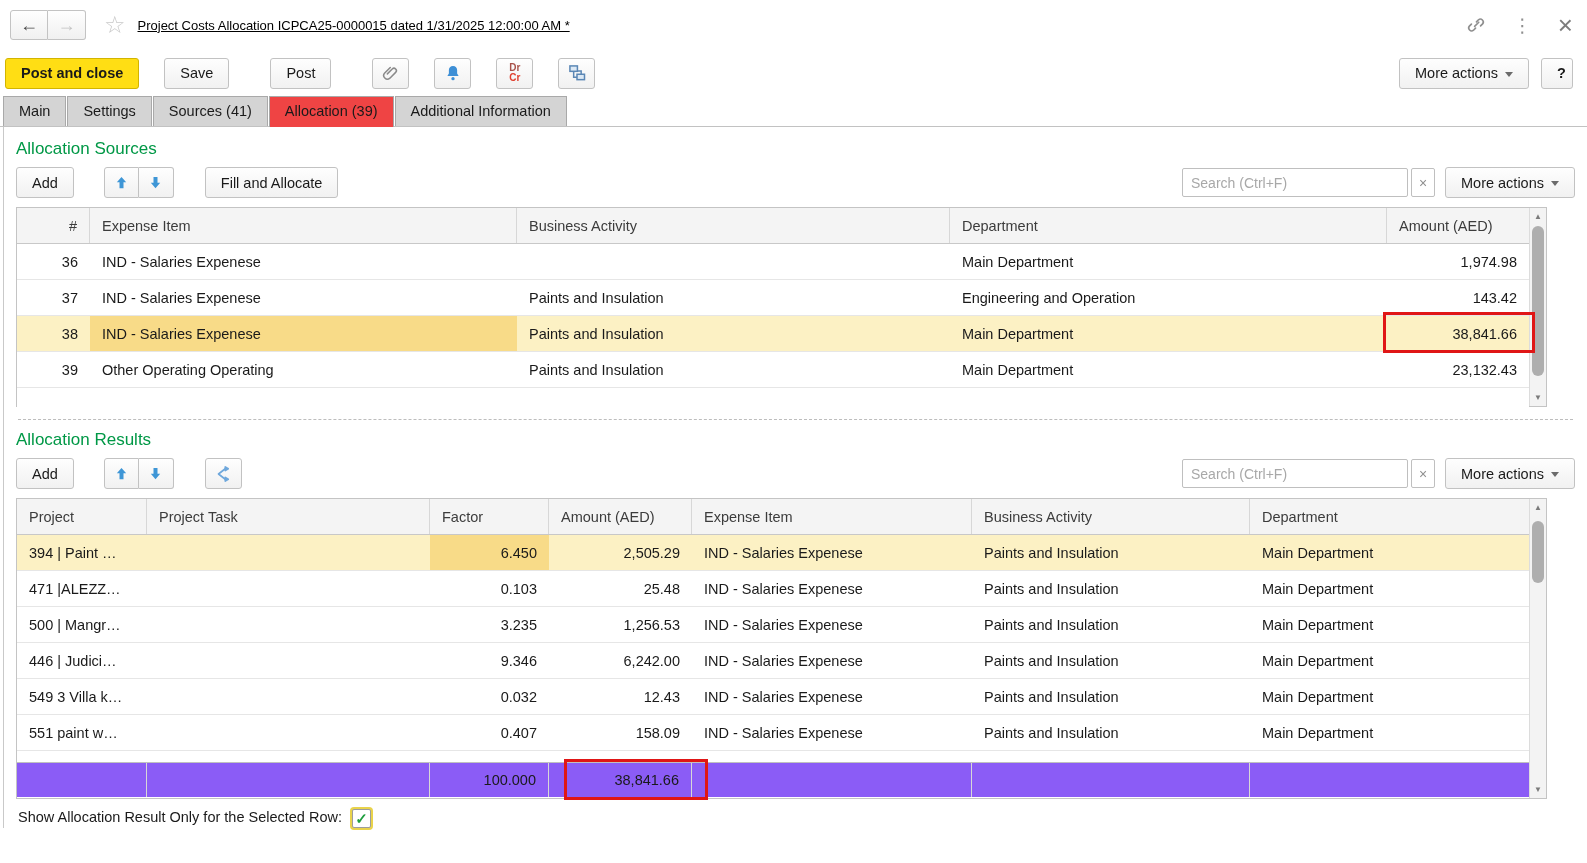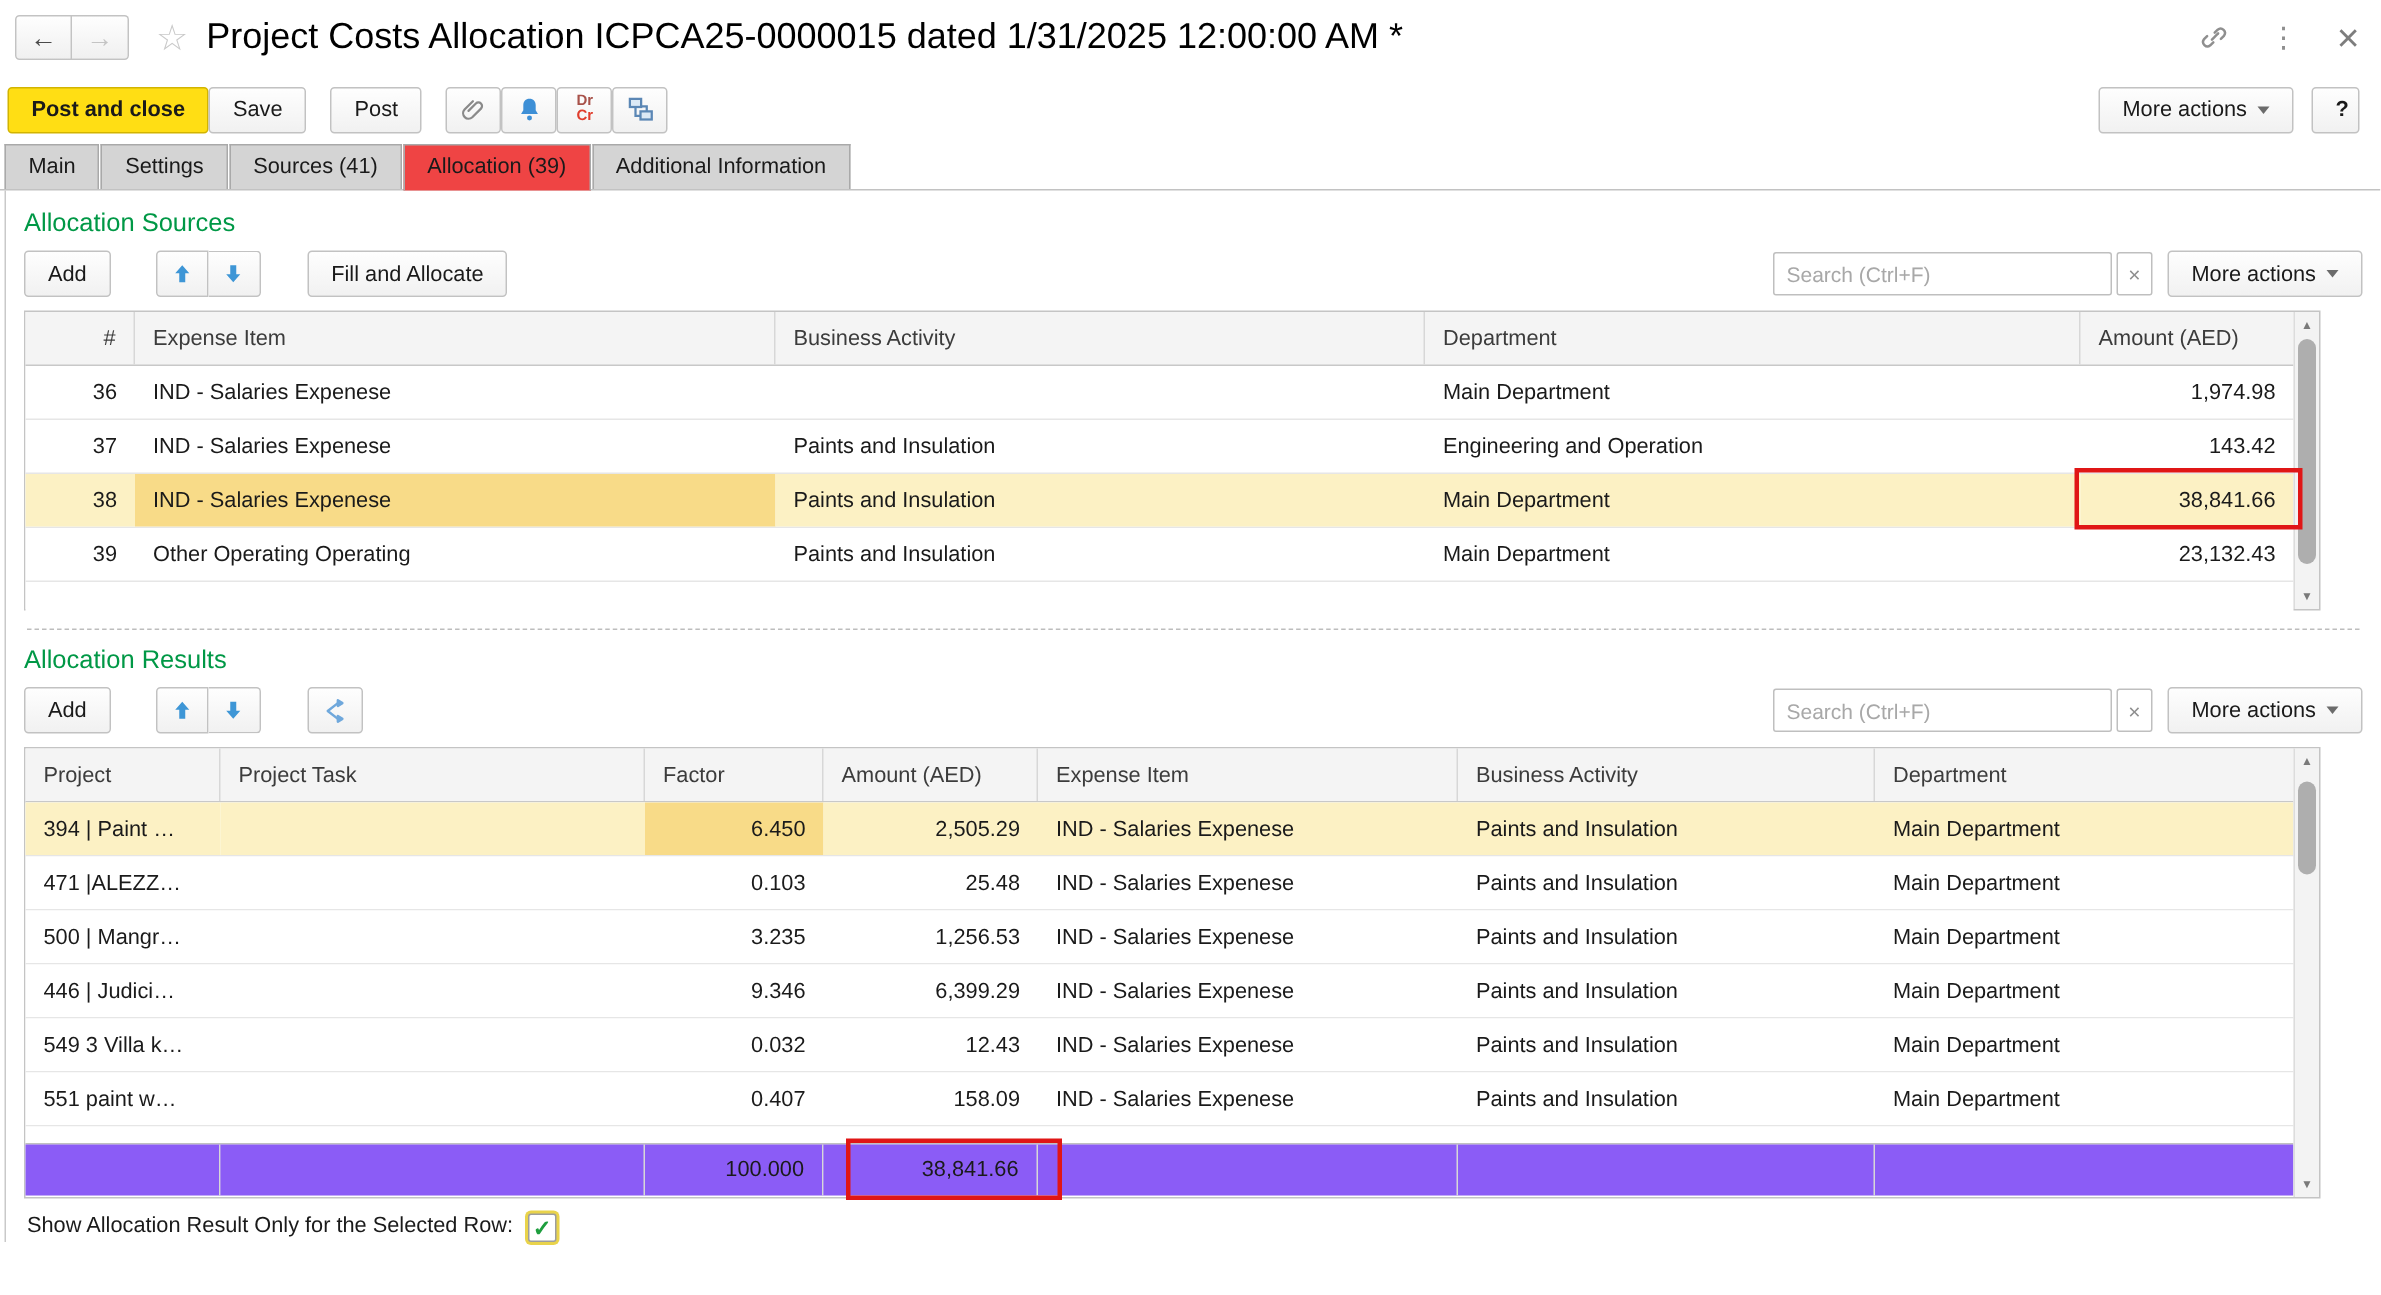--- a/index.html
+++ b/index.html
@@ -7,28 +7,28 @@
     font-family: "Liberation Sans", sans-serif; color: #1a1a1a; }
 
   
   .titlebar { height: 50px; display: flex; align-items: center; padding: 0 14px 0 10px; }
   .navgroup { display: flex; }
   .navbtn { width: 38px; height: 30px; background: linear-gradient(#fefefe,#f0f0f0);
     border: 1px solid #c3c3c3; font-size: 18px; color: #4a4a4a; cursor: pointer; }
   .navbtn.back { border-radius: 3px 0 0 3px; }
   .navbtn.fwd { border-radius: 0 3px 3px 0; border-left: none; color: #c4c4c4; }
   .star { font-size: 24px; color: #c9c9c9; margin: 0 12px 0 18px; }
-  .doc-title { font-size: 24px; font-weight: 400; color: #000; white-space: nowrap; }
+  .doc-title { font-size: 13px; font-weight: 400; color: #000; white-space: nowrap; text-decoration: underline; }
   .titlebar .right { margin-left: auto; display: flex; align-items: center; gap: 26px; }
   .tb-ico { color: #8f8f8f; cursor: pointer; display: flex; align-items: center; }
   .kebab { font-size: 19px; letter-spacing: 0; color: #8f8f8f; }
   .closex { font-size: 26px; line-height: 20px; color: #7d7d7d; }
 
   
-  .cmdbar { height: 46px; display: flex; align-items: center; padding: 0 14px 0 5px; gap: 0; }
+  .cmdbar { height: 46px; display: flex; align-items: center; padding: 0 14px 0 5px; gap: 25px; }
   .btn { height: 31px; padding: 0 15px; background: linear-gradient(#fefefe,#f1f1f1);
     border: 1px solid #c2c2c2; border-radius: 3px; font-size: 14.5px; font-family: inherit;
     color: #1a1a1a; cursor: pointer; white-space: nowrap; }
   .btn.primary { background: #ffde14; border-color: #d2b400; font-weight: bold; }
   .iconbtn { width: 37px; padding: 0; display: inline-flex; align-items: center; justify-content: center; }
   .gap-l { margin-left: 16px; }
   .cmdbar .right { margin-left: auto; display: flex; align-items: center; gap: 12px; }
   .caret { display: inline-block; width: 0; height: 0; border-left: 4px solid transparent;
     border-right: 4px solid transparent; border-top: 5px solid #6b6b6b; margin-left: 7px; vertical-align: middle; }
   .helpbtn { width: 32px; font-weight: bold; }
@@ -325,21 +325,21 @@
         <div class="td r">3.235</div>
         <div class="td r">1,256.53</div>
         <div class="td">IND - Salaries Expenese</div>
         <div class="td">Paints and Insulation</div>
         <div class="td">Main Department</div>
       </div>
       <div class="trow res-cols">
         <div class="td">446 | Judici…</div>
         <div class="td"></div>
         <div class="td r">9.346</div>
-        <div class="td r">6,399.29</div>
+        <div class="td r">6,242.00</div>
         <div class="td">IND - Salaries Expenese</div>
         <div class="td">Paints and Insulation</div>
         <div class="td">Main Department</div>
       </div>
       <div class="trow res-cols">
         <div class="td">549 3 Villa k…</div>
         <div class="td"></div>
         <div class="td r">0.032</div>
         <div class="td r">12.43</div>
         <div class="td">IND - Salaries Expenese</div>

